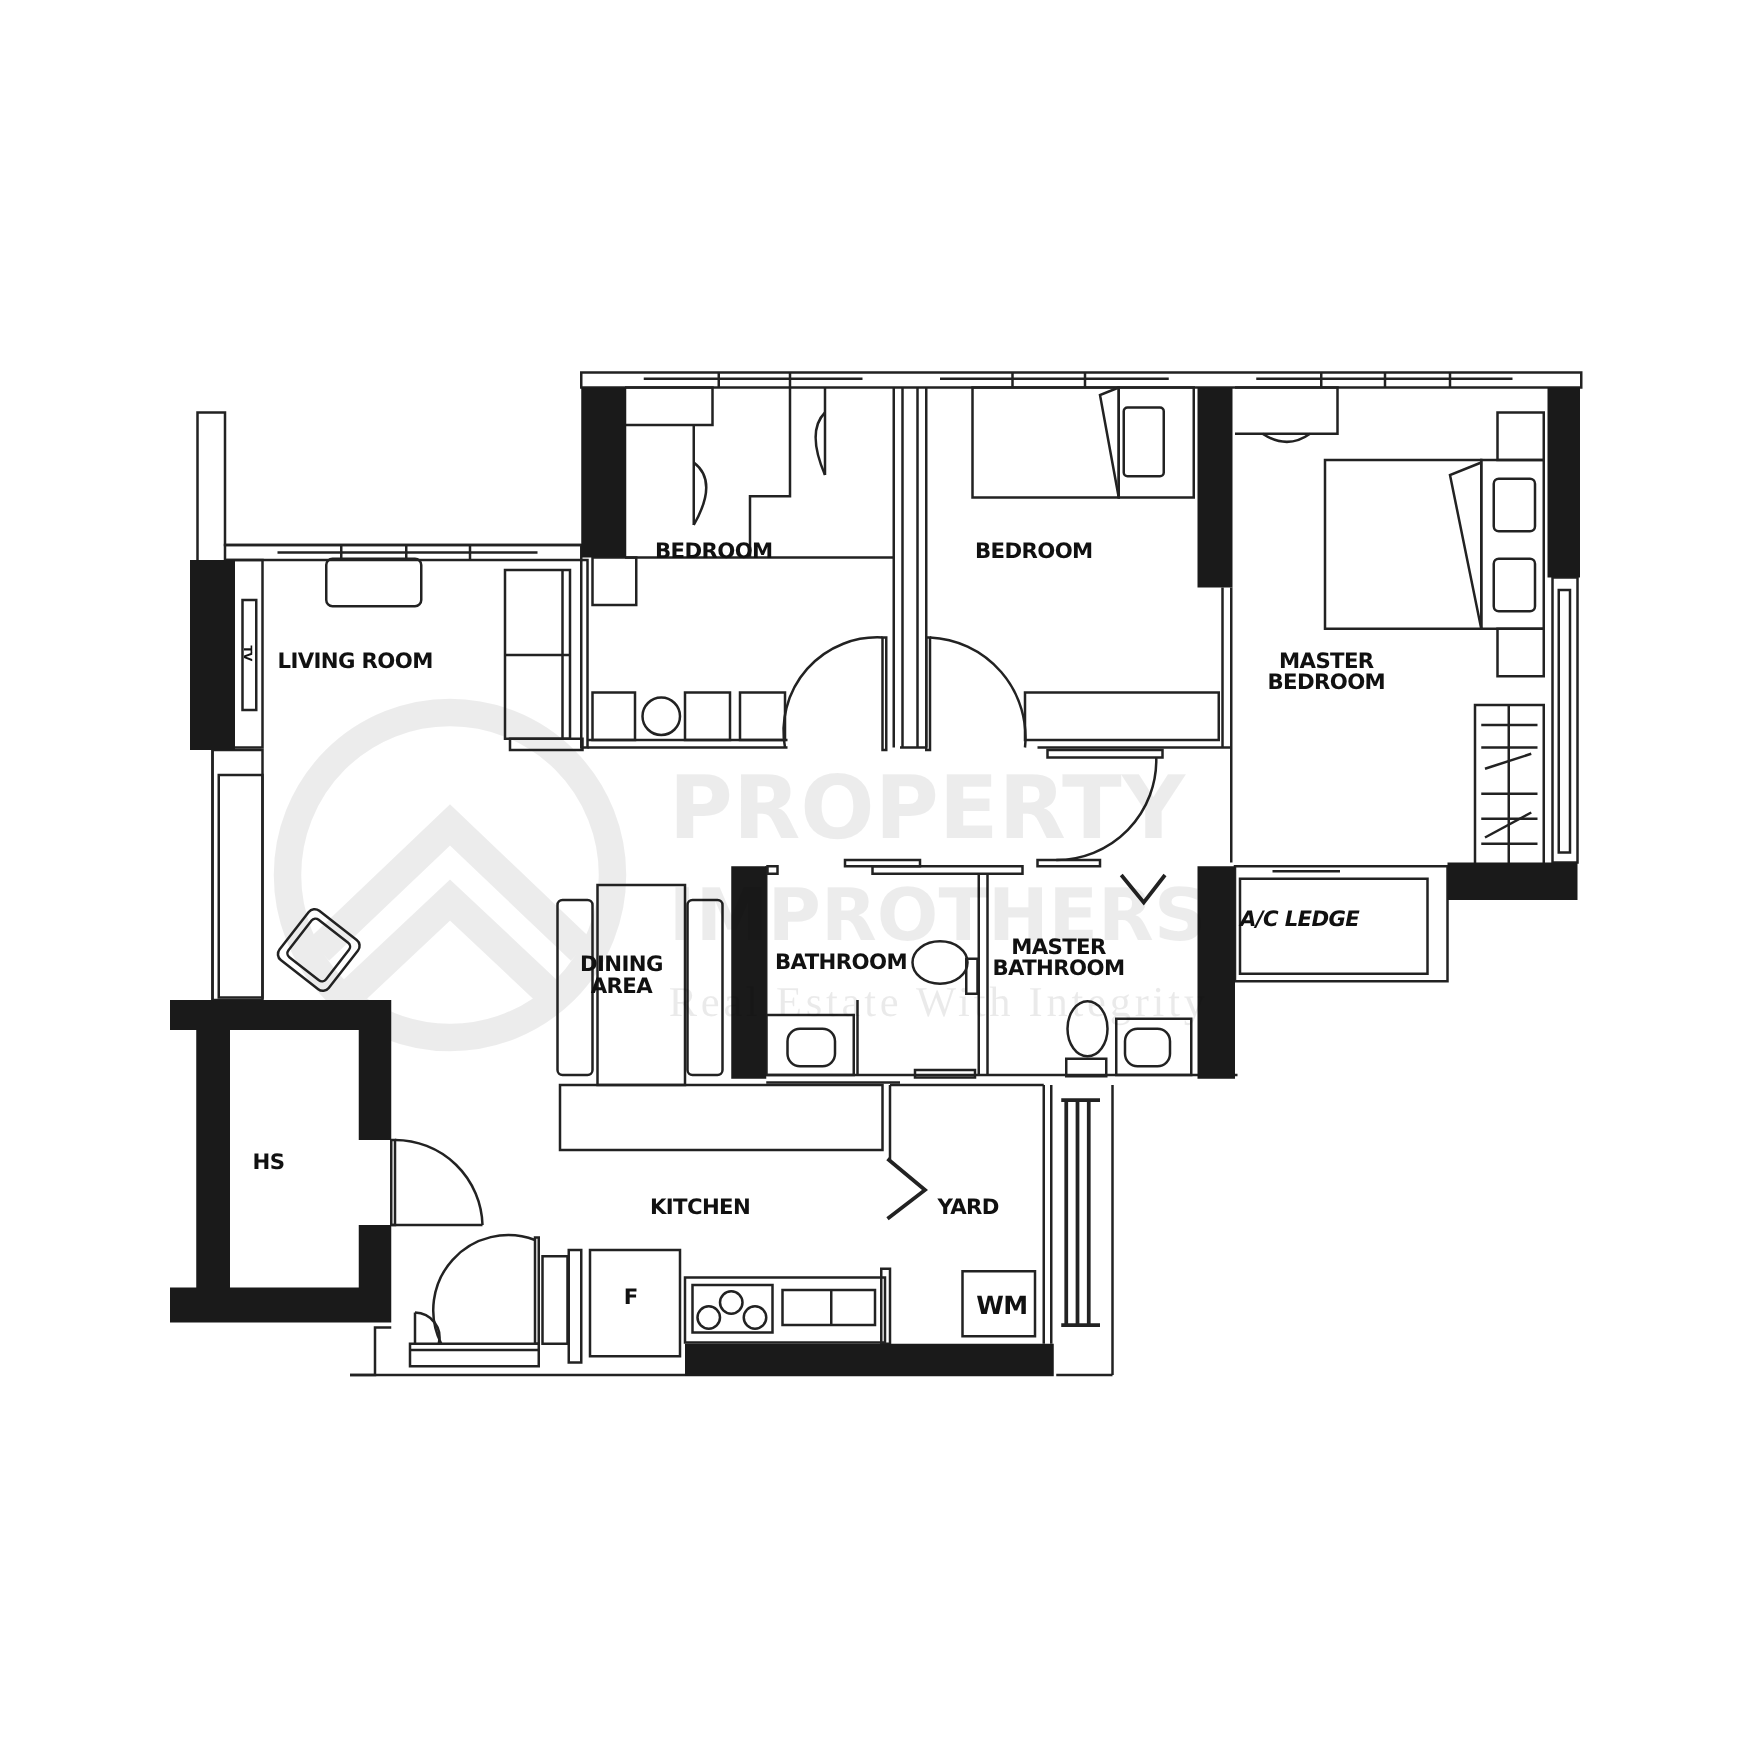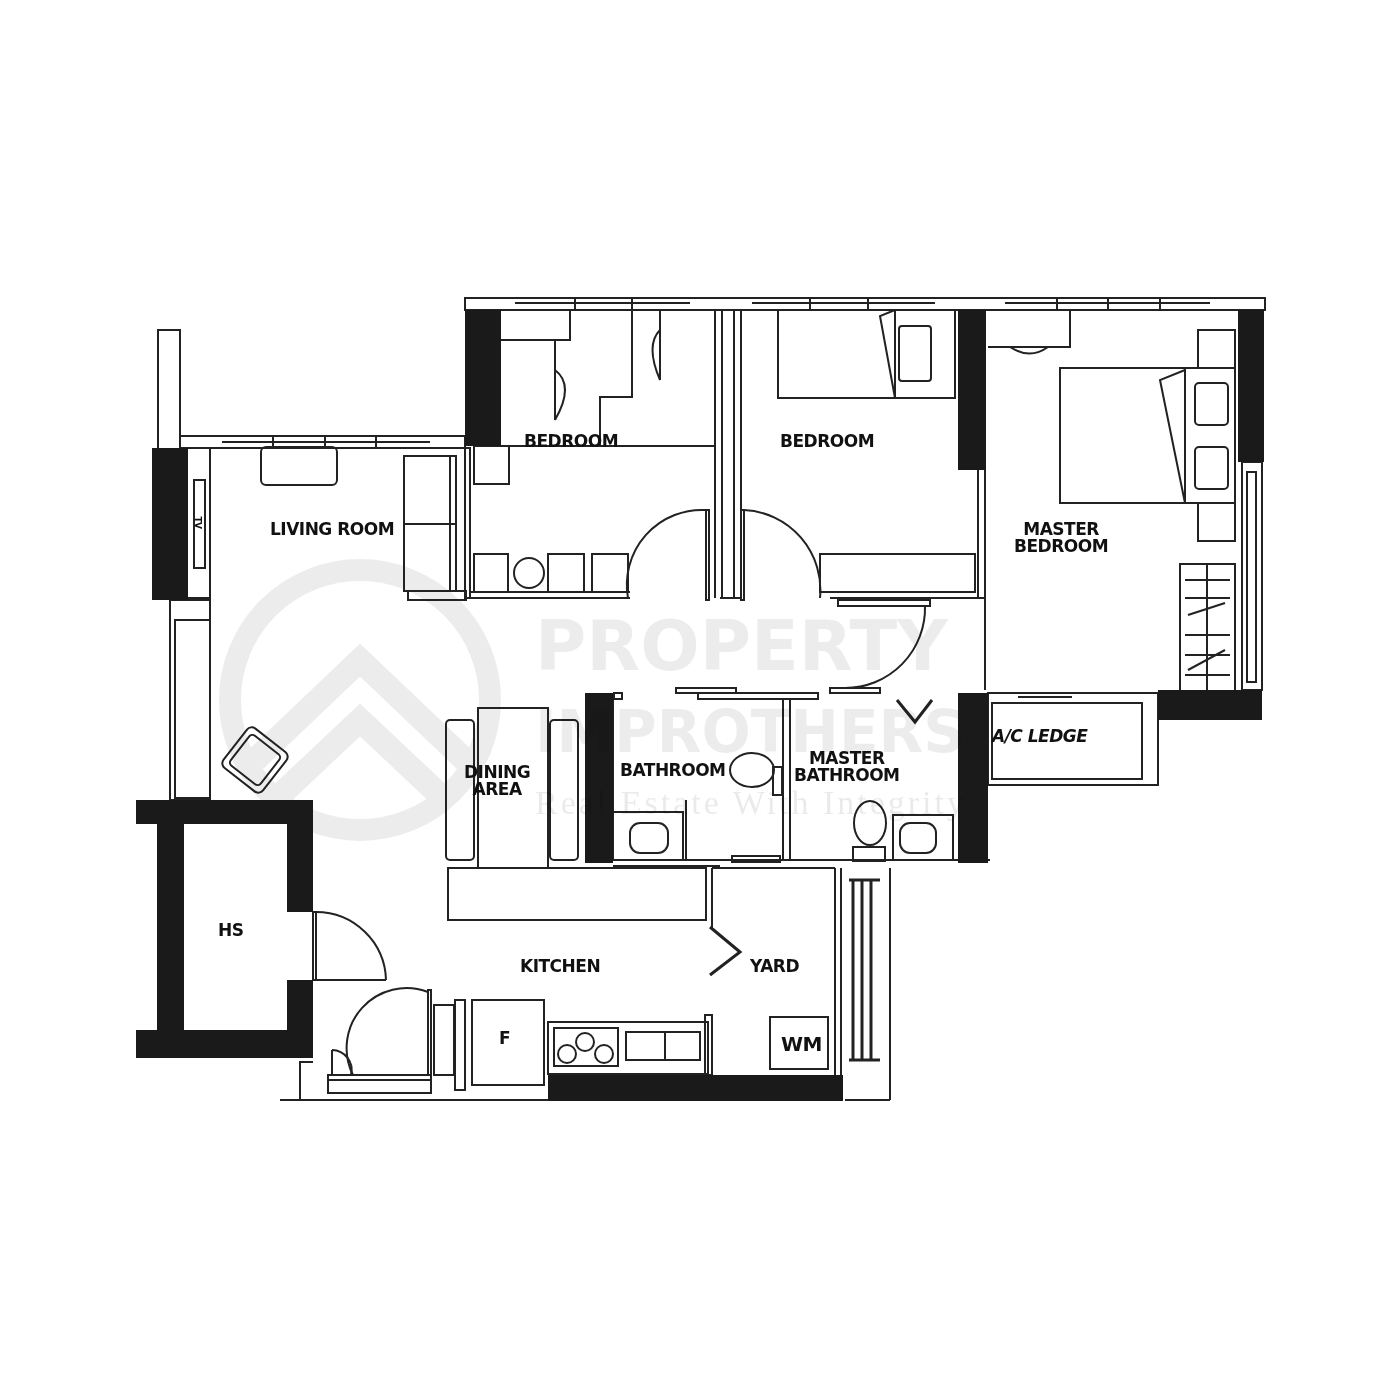--- a/index.html
+++ b/index.html
@@ -243,38 +243,38 @@
     <rect x="152" y="448" width="36" height="152"></rect>
     <rect x="1158" y="690" width="104" height="30"></rect>
     <rect x="585" y="693" width="28" height="170"></rect>
     <rect x="958" y="693" width="30" height="170"></rect>
     <rect x="548" y="1075" width="295" height="26"></rect>
 
     <path d="M136,800 L313,800 L313,912 L287,912 L287,824 L184,824 L184,1030 L287,1030 L287,980 L313,980 L313,1058 L136,1058 L136,1030 L157,1030 L157,824 L136,824 Z"></path>
   </g>
 </svg>
 
-<div class="label lbl-lg" style="left:222px; top:521px;margin-left:48px;">LIVING ROOM</div>
+<div class="label lbl-lg" style="left:222px; top:521px;">LIVING ROOM</div>
 <div class="label lbl-lg" style="left:524px; top:433px;">BEDROOM</div>
 <div class="label lbl-lg" style="left:780px; top:433px;">BEDROOM</div>
 <div class="label lbl-lg" style="left:1014px; top:521px;">
   <div>MASTER</div>
   <div>BEDROOM</div>
 </div>
 <div class="label lbl-lg" style="left:464px; top:764px;">
   <div>DINING</div>
   <div>AREA</div>
 </div>
 <div class="label lbl-lg" style="left:620px; top:762px;">BATHROOM</div>
 <div class="label lbl-lg" style="left:794px; top:750px;">
   <div>MASTER</div>
   <div>BATHROOM</div>
 </div>
 <div class="label lbl-lg" style="left:992px; top:728px;font-style:italic;">A/C LEDGE</div>
-<div class="label lbl-lg" style="left:218px; top:922px;">HS</div>
+<div class="label lbl-lg" style="left:202px; top:922px;">HS</div>
 <div class="label lbl-lg" style="left:520px; top:958px;">KITCHEN</div>
 <div class="label lbl-lg" style="left:750px; top:958px;">YARD</div>
 
 <div class="label" style="left:191px; top:518px; font-size:9px; transform:rotate(90deg);">TV</div>
 <div class="label lbl-lg" style="left:499px; top:1030px;">F</div>
 <div class="label lbl-sm" style="left:781px; top:1034px;">WM</div>
 
 <div class="wm" style="left:535px; top:605px; font-size:70px;">PROPERTY</div>
 <div class="wm" style="left:535px; top:698px; font-size:58px;">IMPROTHERS</div>
 <div class="wm-tag" style="left:535px; top:784px; font-size:34px; letter-spacing:3px;">Real Estate With Integrity</div>

